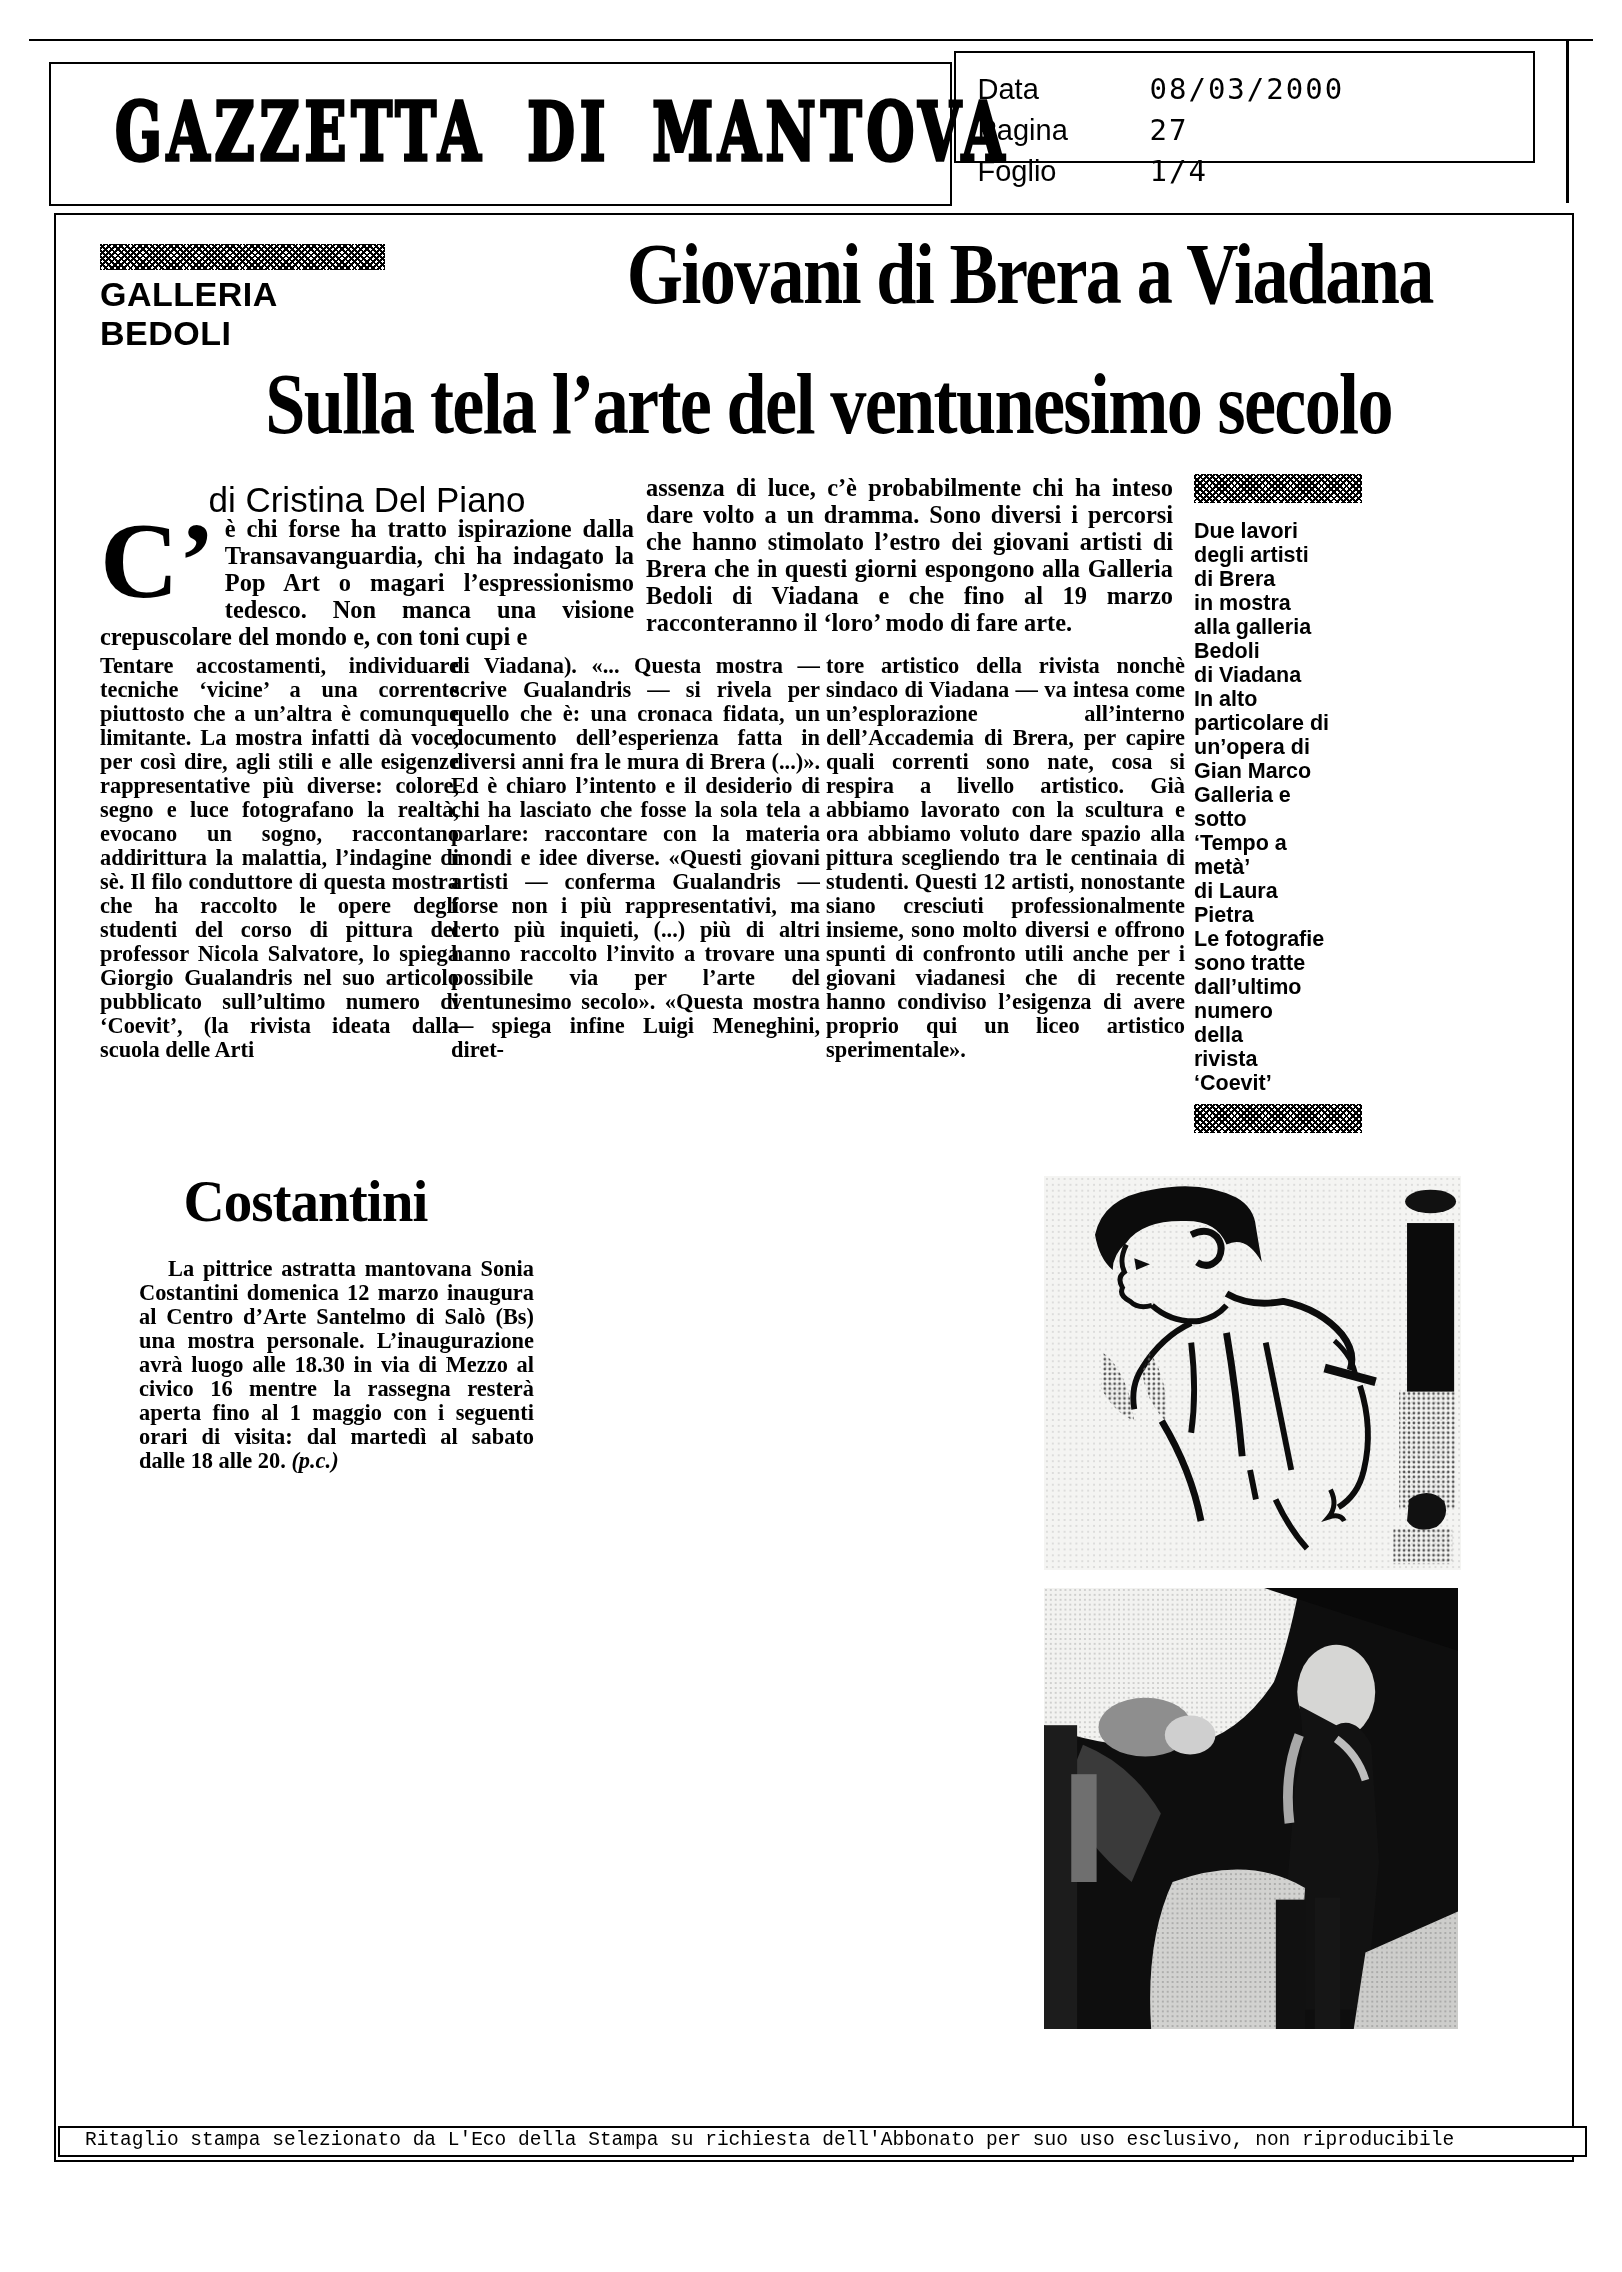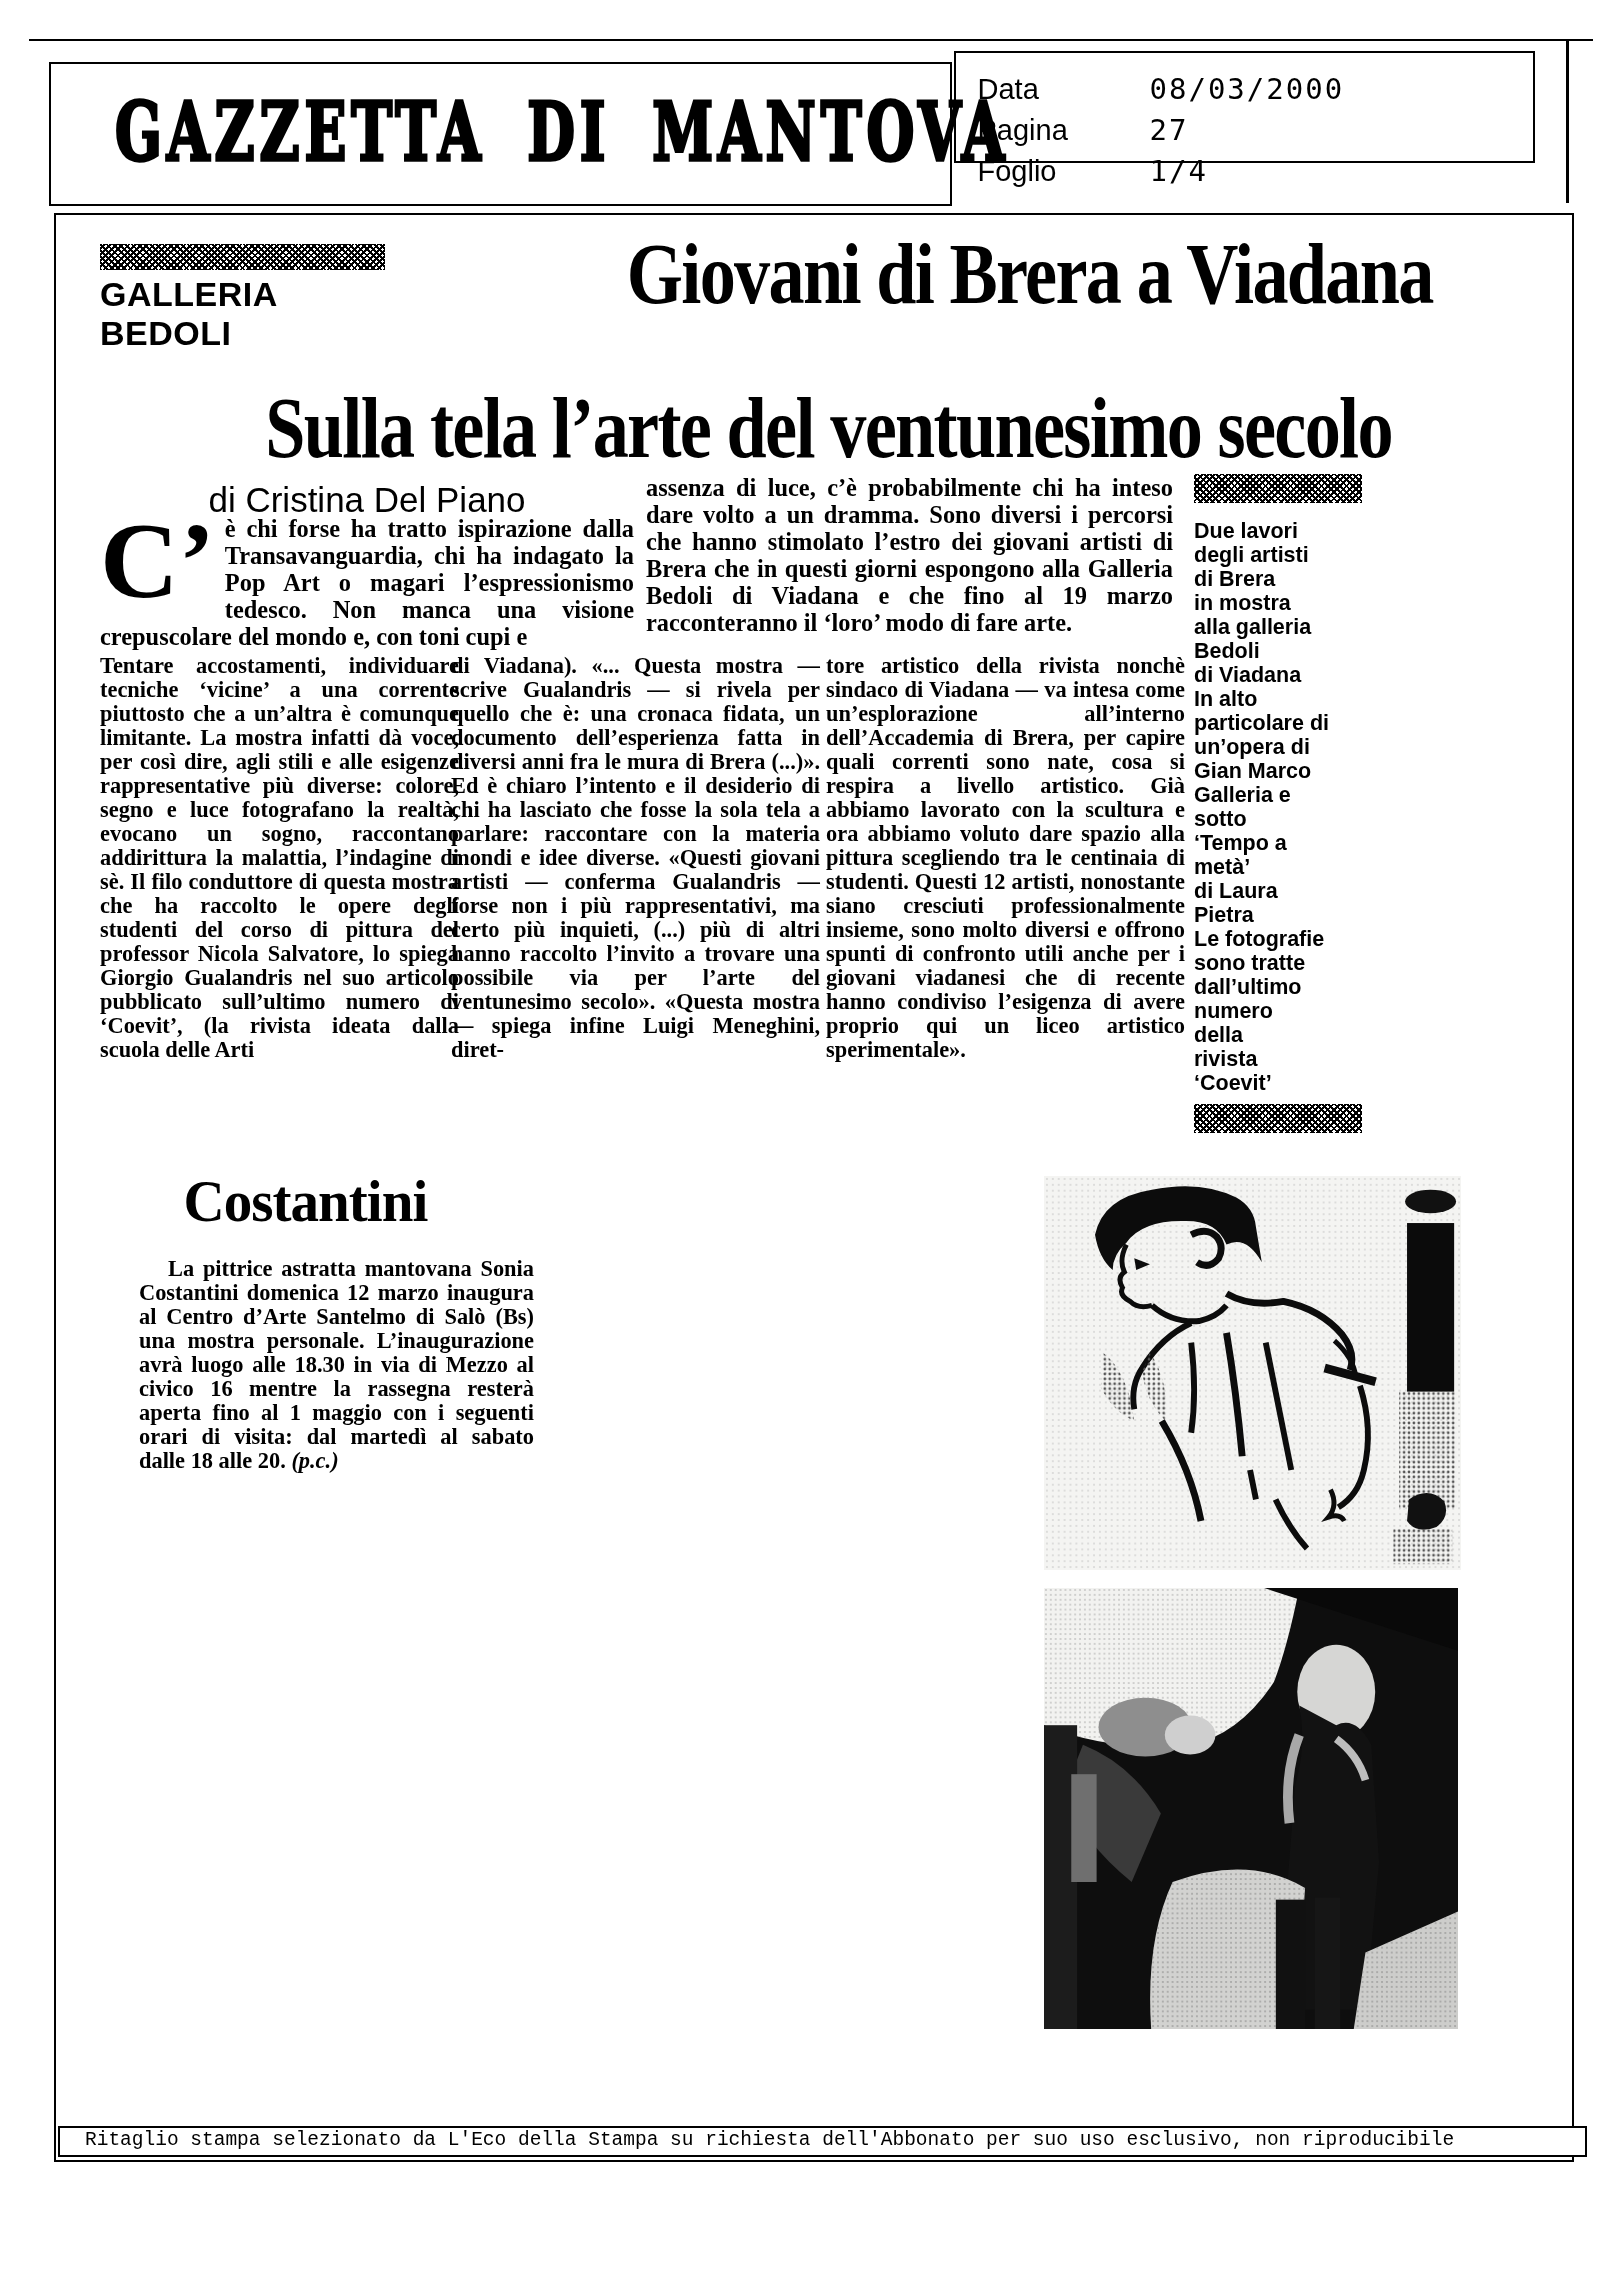--- a/index.html
+++ b/index.html
@@ -67,21 +67,21 @@
   </div>
 
   <div class="abs main-frame">
 
     <div class="abs hatch" style="left:44px;top:29px;width:285px;height:26px;"></div>
     <div class="abs kicker" style="left:44px;top:60px;width:312px;">GALLERIA BEDOLI</div>
 
     <div class="abs headline" style="left:341px;top:15.6px;width:1112px;">
       <span>Giovani di Brera a Viadana</span>
     </div>
-    <div class="abs headline" style="left:0px;top:146px;width:1443px;margin-top:24px;">
+    <div class="abs headline" style="left:0px;top:146px;width:1443px;">
       <span>Sulla tela l’arte del ventunesimo secolo</span>
     </div>
 
     <div class="abs byline" style="left:44px;top:265px;width:534px;">di Cristina Del Piano</div>
 
     <div class="abs lead" style="left:44px;top:300px;width:534px;">
       <span class="dropcap">C’</span><span>è chi forse ha tratto ispirazione dalla Transavanguardia, chi ha indagato la Pop Art o magari l’espressionismo tedesco. Non manca una visione crepuscolare del mondo e, con toni cupi e</span>
     </div>
     <div class="abs lead" style="left:590px;top:259px;width:527px;">
       <span>assenza di luce, c’è probabilmente chi ha inteso dare volto a un dramma. Sono diversi i percorsi che hanno stimolato l’estro dei giovani artisti di Brera che in questi giorni espongono alla Galleria Bedoli di Viadana e che fino al 19 marzo racconteranno il ‘loro’ modo di fare arte.</span>

